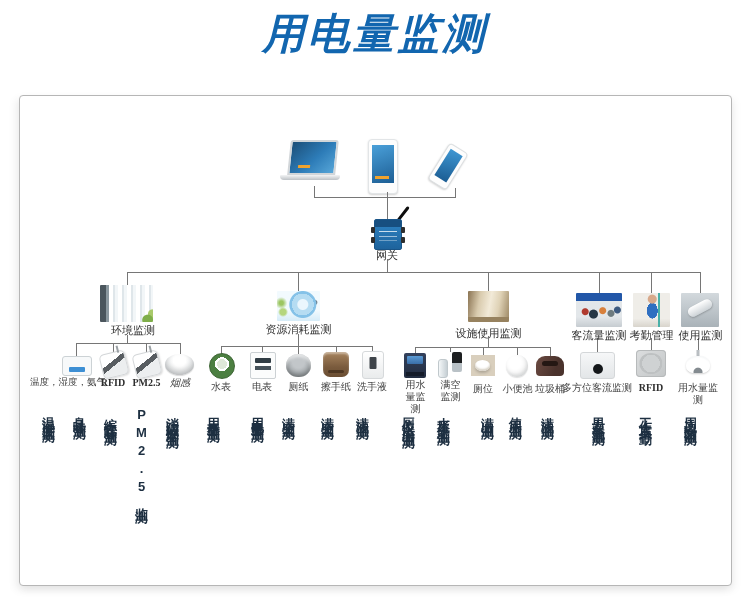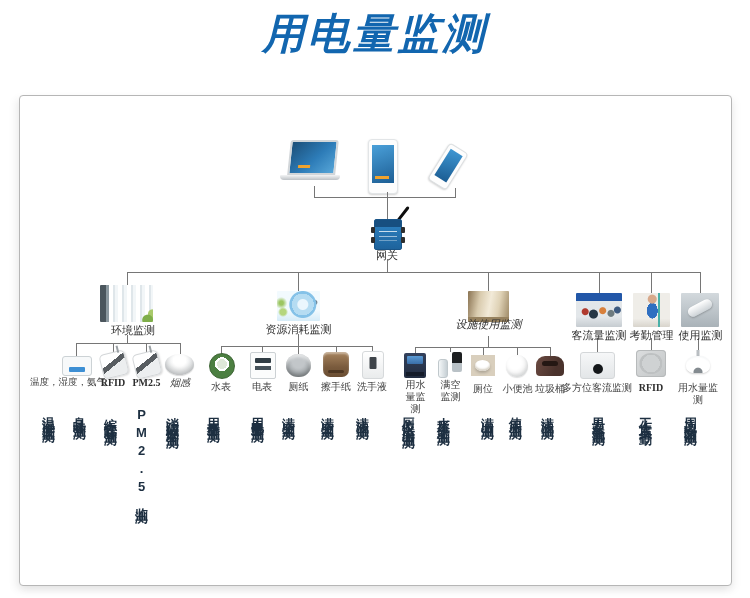--- a/index.html
+++ b/index.html
@@ -207,21 +207,21 @@
     <i class="vl" style="left:698px;top:338px;height:12px;"></i>
   </div>
 
   <div class="photo ph-env" style="left:100px;top:285px;width:53px;height:37px;"></div>
   <div class="cat-lbl" style="left:103px;top:323px;width:60px;">环境监测</div>
 
   <div class="photo ph-res" style="left:277px;top:291px;width:43px;height:30px;"></div>
   <div class="cat-lbl" style="left:256px;top:322px;width:85px;">资源消耗监测</div>
 
   <div class="photo ph-fac" style="left:468px;top:291px;width:41px;height:31px;"></div>
-  <div class="cat-lbl" style="left:446px;top:317px;width:85px;font-style:italic;">设施使用监测</div>
+  <div class="cat-lbl" style="left:446px;top:326px;width:85px;">设施使用监测</div>
 
   <div class="photo ph-flow" style="left:576px;top:293px;width:46px;height:34px;"></div>
   <div class="cat-lbl" style="left:567px;top:328px;width:64px;">客流量监测</div>
 
   <div class="photo ph-att" style="left:633px;top:293px;width:37px;height:34px;"></div>
   <div class="cat-lbl" style="left:624px;top:328px;width:55px;">考勤管理</div>
 
   <div class="photo ph-sec" style="left:681px;top:293px;width:38px;height:34px;"></div>
   <div class="cat-lbl" style="left:673px;top:328px;width:55px;">使用监测</div>
 

